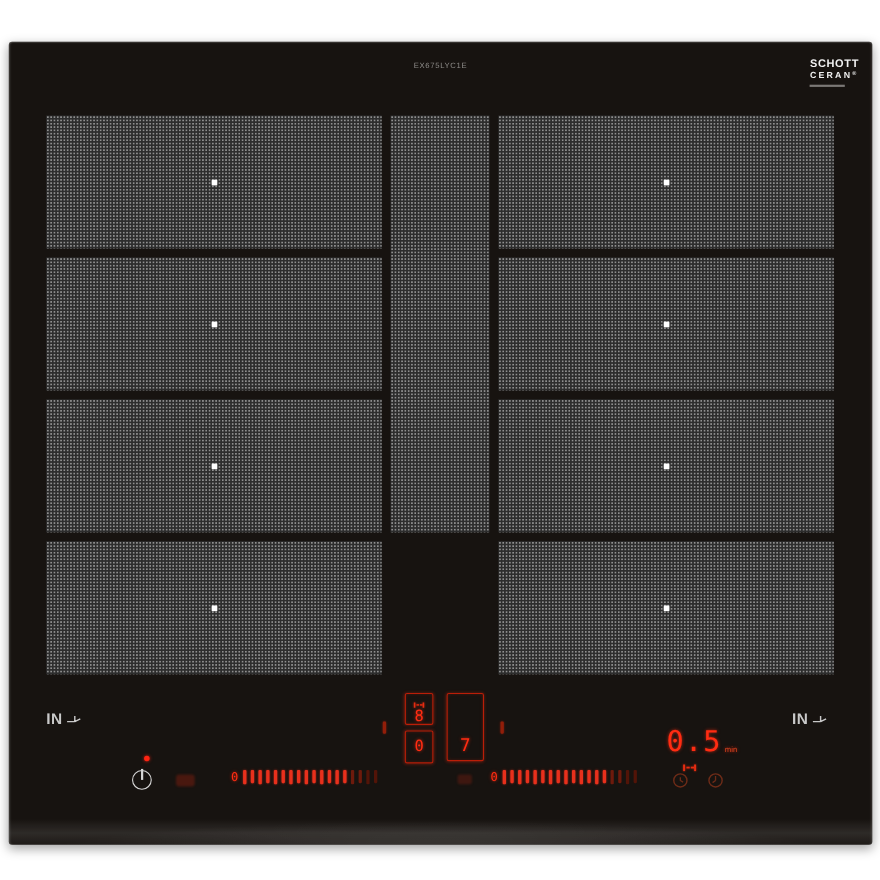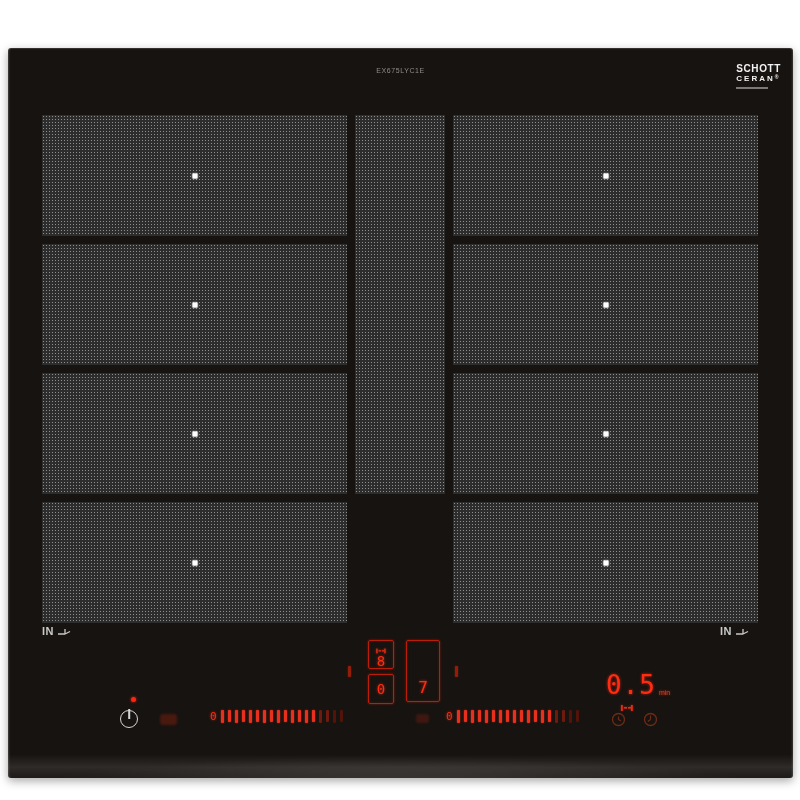--- a/index.html
+++ b/index.html
@@ -1,20 +1,20 @@
 <!DOCTYPE html>
 <html><head>
 <meta charset="utf-8">
 <style>
   html,body{margin:0;padding:0;}
   body{width:800px;height:800px;background:#ffffff;position:relative;overflow:hidden;
        font-family:"Liberation Sans",sans-serif;}
 
   
-  #hob{position:absolute;left:8px;top:48px;width:785px;height:730px;background:#171310;
+  #hob{position:absolute;left:8px;top:38px;width:785px;height:730px;background:#171310;
        border-radius:3px;
        box-shadow:0 3px 10px rgba(0,0,0,.35),
                   inset 0 1px 1px rgba(255,255,255,.14),
                   inset 2px 0 2px -1px rgba(255,255,255,.20),
                   inset -2px 0 2px -1px rgba(255,255,255,.14);}
   .front-edge{position:absolute;left:0;right:0;bottom:0;height:24px;border-radius:0 0 4px 4px;
        background:linear-gradient(to bottom,rgba(255,255,255,0),rgba(255,255,255,.10) 55%,rgba(255,255,255,.03)),
                   radial-gradient(ellipse at 50% 130%,rgba(255,255,255,.14),rgba(255,255,255,0) 65%);}
 
   
@@ -35,21 +35,21 @@
   .zl{left:34px;} .zr{left:445px;}
   .r1{top:67px;} .r2{top:196px;} .r3{top:325px;} .r4{top:454px;}
   .strip{position:absolute;left:347px;top:67px;width:90px;height:379px;background-color:#2d2d2d;
         background-image:radial-gradient(rgba(168,168,168,.8) .6px,transparent 1px);
         background-size:3px 3px;}
   .dot{position:absolute;left:50%;top:50%;width:5px;height:5px;background:#fff;
        transform:translate(-50%,-50%);box-shadow:0 0 2px rgba(255,255,255,.9);}
 
   
   .inmark{position:absolute;display:flex;align-items:center;gap:3px;color:#c9c9c9;
-          font-size:11px;font-weight:bold;letter-spacing:.5px;}
+          font-size:14px;font-weight:bold;letter-spacing:.5px;margin-top:30px;}
   .in-left{left:34px;top:577px;}
   .in-right{left:712px;top:577px;}
   .hook svg{display:block;}
 
   
   .led{color:#ff2c12;text-shadow:0 0 3px rgba(255,44,18,.75);
        font-family:"DejaVu Sans Mono",monospace;}
   .disp-box{position:absolute;border:1.5px solid rgba(205,32,8,.9);border-radius:2px;
        box-shadow:0 0 3px rgba(255,44,18,.40),inset 0 0 3px rgba(255,44,18,.22);
        display:flex;flex-direction:column;align-items:center;justify-content:flex-end;}

